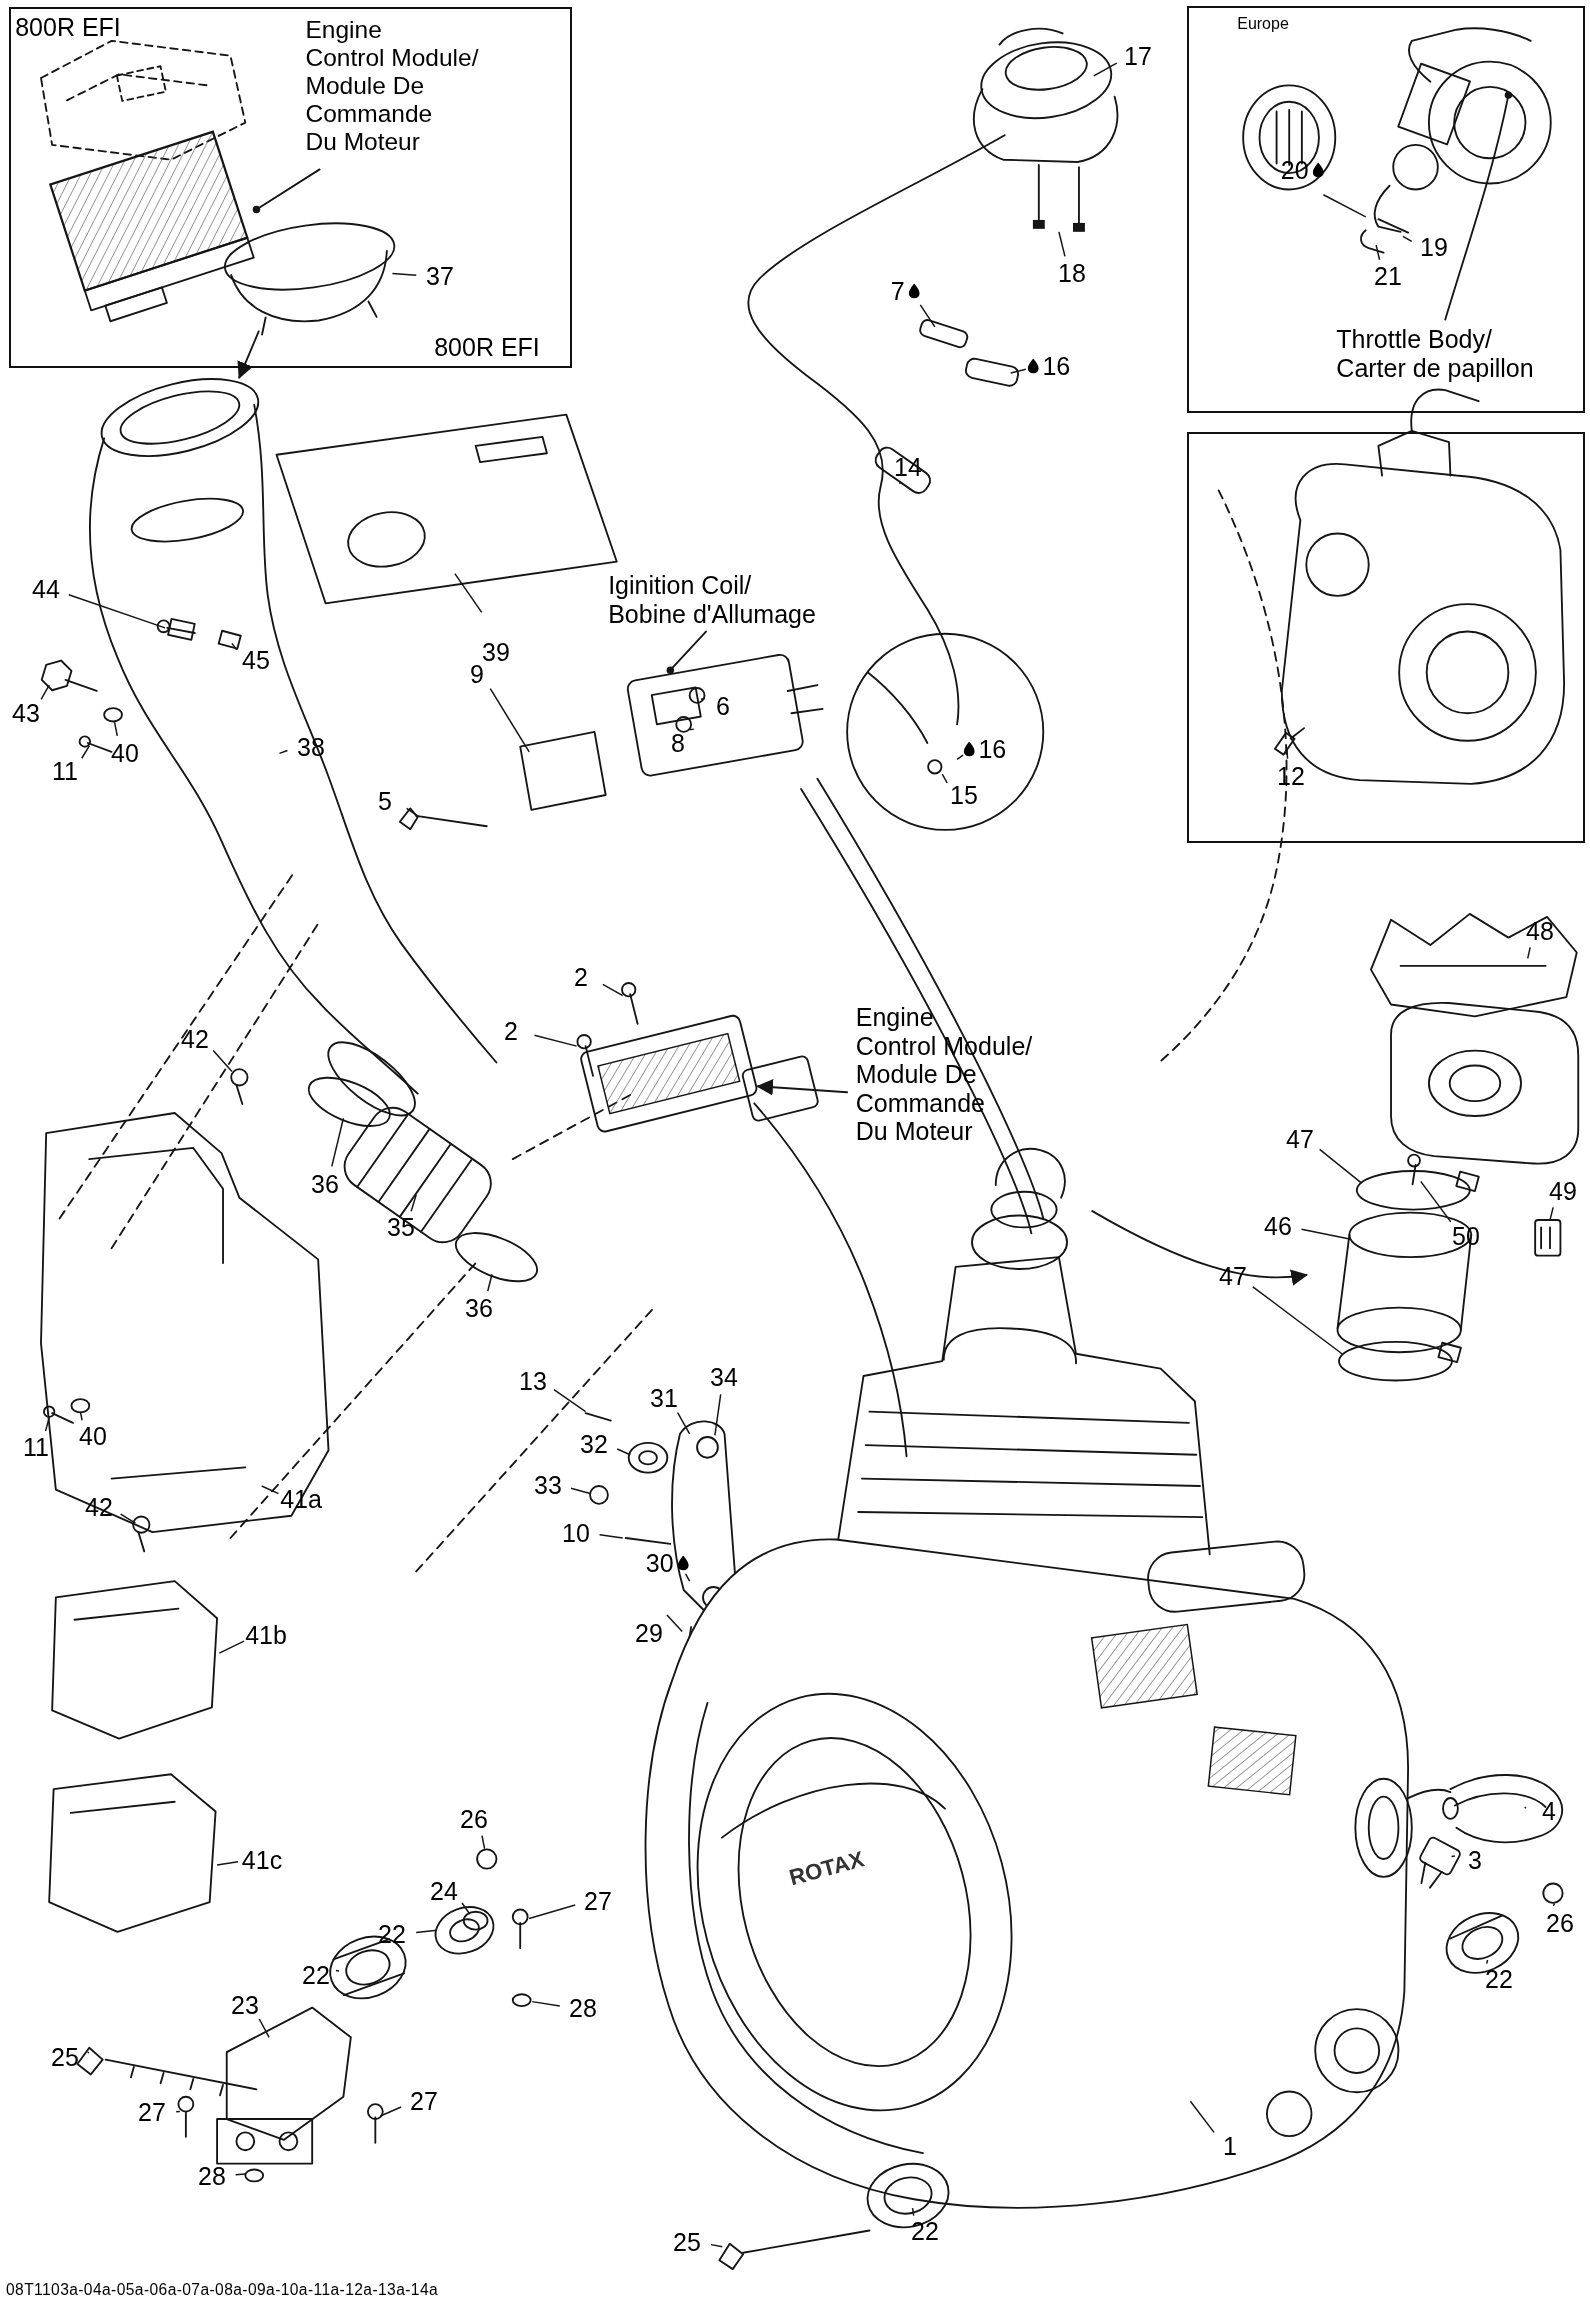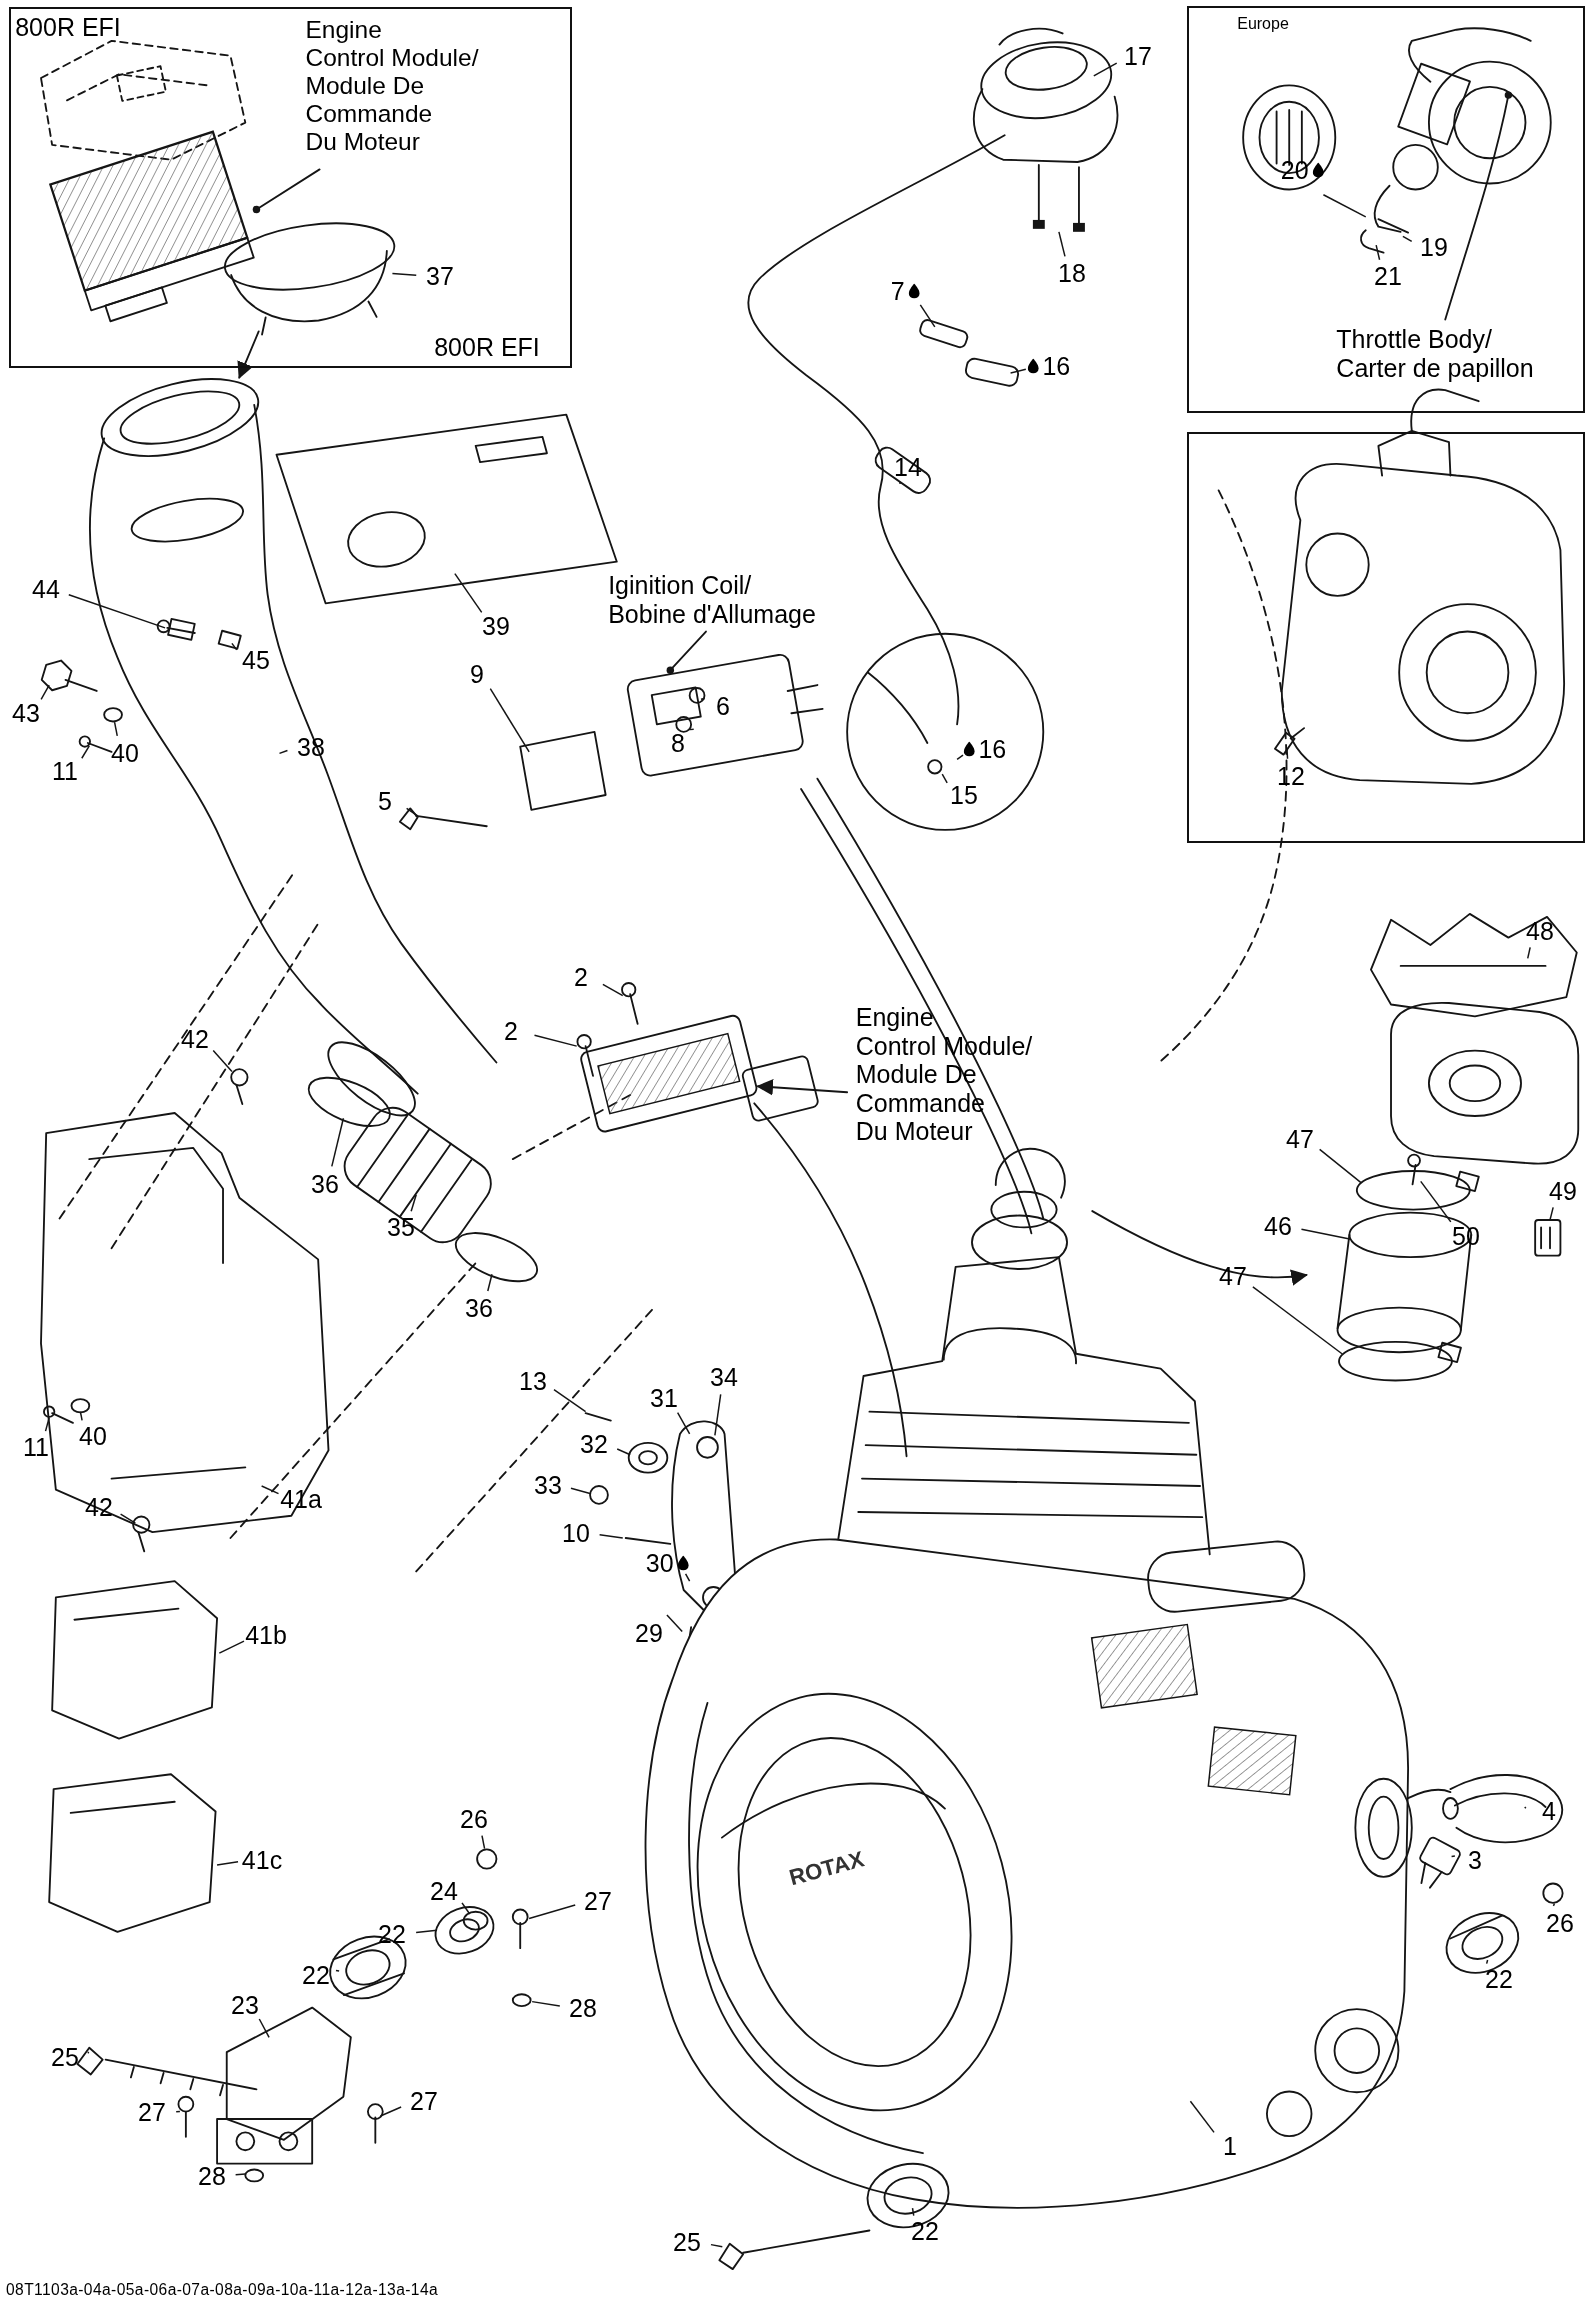--- a/index.html
+++ b/index.html
@@ -422,21 +422,21 @@
           <path d="M7 0C7 0 0 8 0 12.5A7 6.5 0 0 0 14 12.5C14 8 7 0 7 0Z" fill="#000"></path>
         </svg>
         <span>16</span>
       </div>
       <div class="callout" style="left: 908px; top: 467px;">
         <span>14</span>
       </div>
       <div class="callout" style="left: 440px; top: 276px;">
         <span>37</span>
       </div>
-      <div class="callout" style="left: 496px; top: 626px;">
+      <div class="callout" style="left: 496px; top: 652px;">
         <span>39</span>
       </div>
       <div class="callout" style="left: 46px; top: 589px;">
         <span>44</span>
       </div>
       <div class="callout" style="left: 256px; top: 660px;">
         <span>45</span>
       </div>
       <div class="callout" style="left: 26px; top: 713px;">
         <span>43</span>

